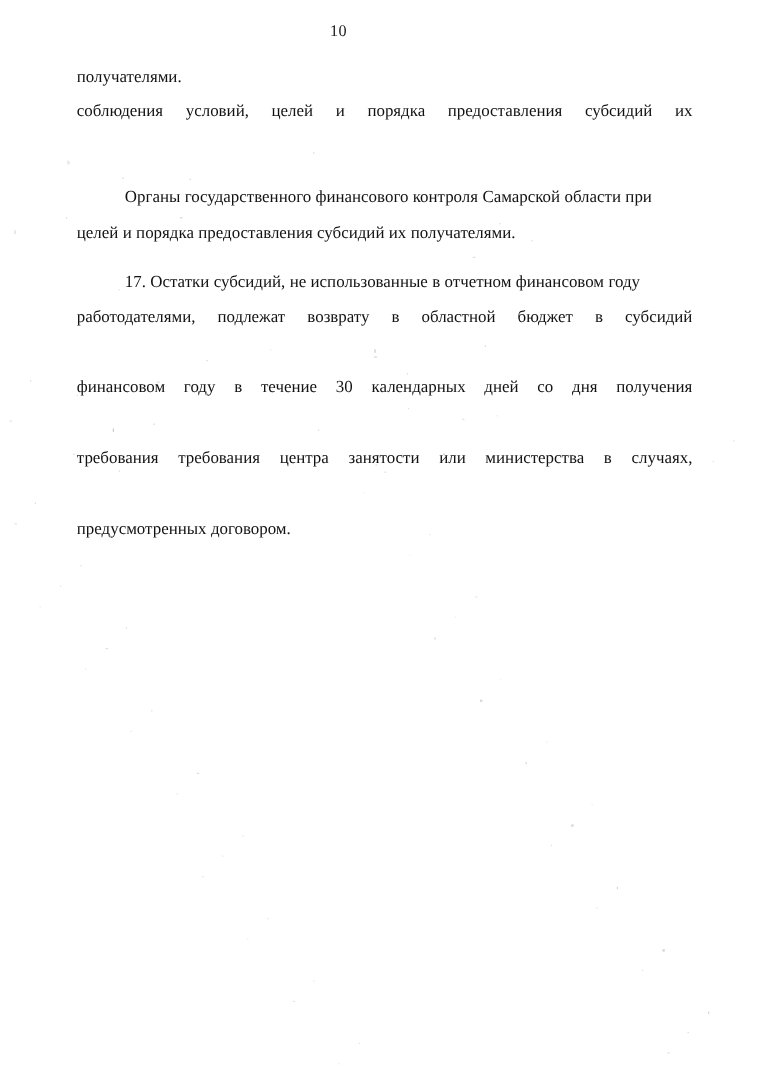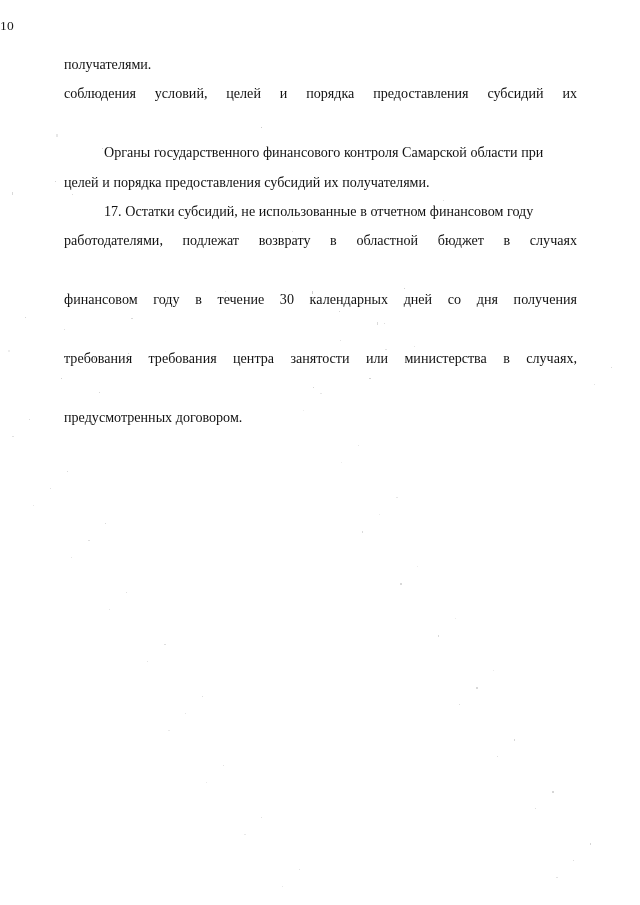--- a/index.html
+++ b/index.html
@@ -35,21 +35,21 @@
     background: #b9b9b9;
     border-radius: 0;
   }
 
   
   .folio {
     position: absolute;
     top: 18px;
     left: 0;
     width: 564px;
-    text-align: left;
+    text-align: center;
     font-size: 13.5px;
     line-height: 16px;
     color: #1b1b1b;
     letter-spacing: 0.2px;
     z-index: 2;
   }
 
   
   .body-text {
     position: absolute;
@@ -63,21 +63,21 @@
     text-indent: 40px;
     text-align: justify;
     font-size: 14.1px;
     line-height: 29.4px;
     color: #121212;
     word-spacing: 0.1px;
     
     text-rendering: optimizeLegibility;
   }
   .para + .para {
-    margin-top: 0;
+    margin-top: 12px;
     font-family: Liberation Serif, serif;
   }
   
 
   
   .ln {
     display: block;
     text-align: justify;
     text-indent: 0;
   }
@@ -120,21 +120,21 @@
       <span class="ln">соблюдения условий, целей и порядка предоставления субсидий их</span>
     </p>
 
     <p class="para">
       <span class="ln first last">Органы государственного финансового контроля Самарской области при</span>
       <span class="ln last">целей и порядка предоставления субсидий их получателями.</span>
     </p>
 
     <p class="para">
       <span class="ln first last">17. Остатки субсидий, не использованные в отчетном финансовом году</span>
-      <span class="ln">работодателями, подлежат возврату в областной бюджет в случаях</span>
+      <span class="ln">работодателями, подлежат возврату в областной бюджет в субсидий</span>
       <span class="ln">финансовом году в течение 30 календарных дней со дня получения</span>
       <span class="ln">требования требования центра занятости или министерства в случаях,</span>
       <span class="ln last">предусмотренных договором.</span>
     </p>
 
   </div>
 
   <div class="noise">
       <i style="left: 56.3px; top: 133.7px; width: 2px; height: 3px; opacity: 0.35;"></i>
       <i style="left: 260.7px; top: 127px; width: 1px; height: 1px; opacity: 0.72;"></i>

